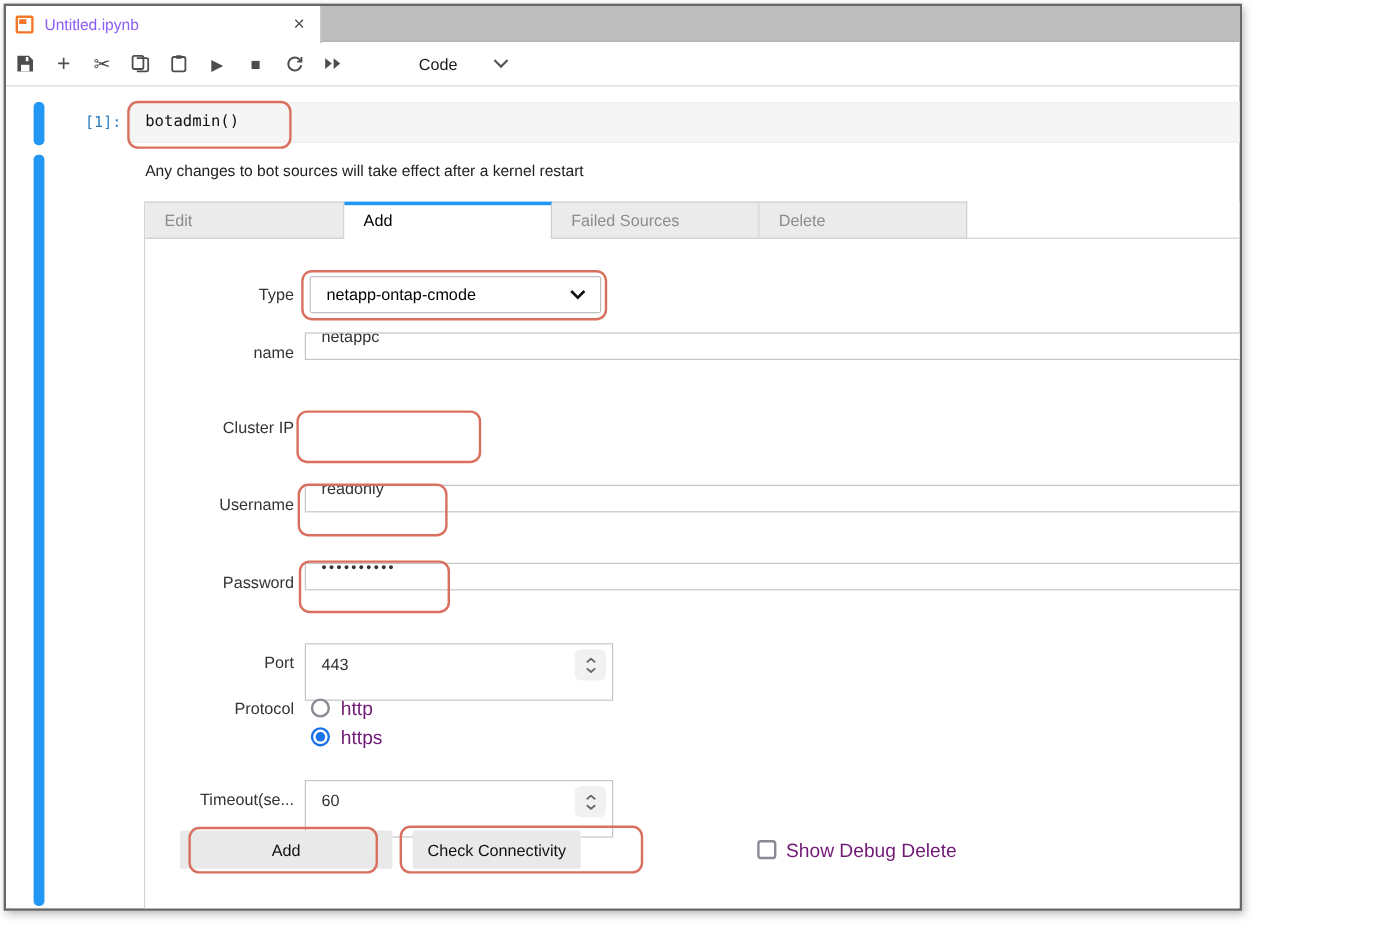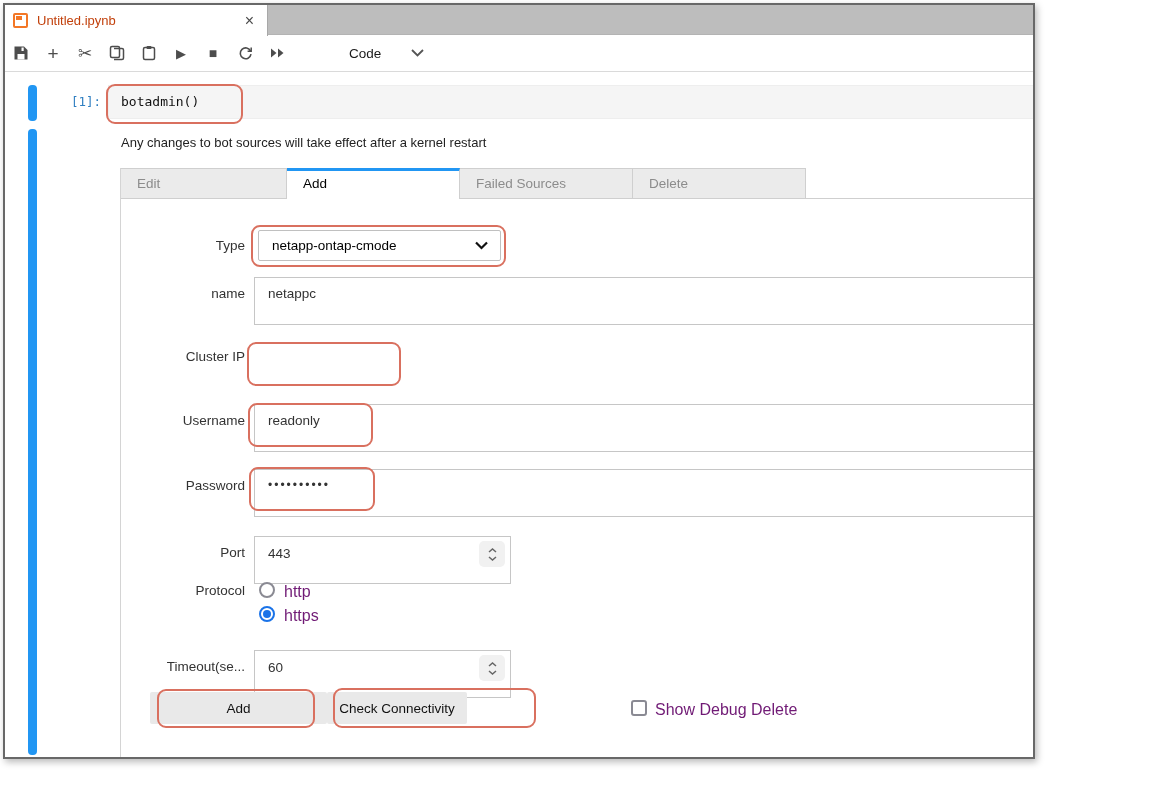--- a/index.html
+++ b/index.html
@@ -8,21 +8,21 @@
   .window{position:absolute;left:3px;top:3px;width:1032px;height:756px;background:#fff;
     border:2px solid #686868;box-shadow:2px 3px 7px rgba(0,0,0,.28);overflow:hidden;}
   .abs{position:absolute;}
 
   
   .tabbar{left:0;top:0;width:100%;height:30px;background:#bdbdbd;border-bottom:1px solid #b3b3b3;}
   .doc-tab{left:0;top:0;width:263px;height:31px;background:#fff;display:flex;align-items:center;
     border-right:1px solid #a8a8a8;z-index:2;}
   .nb-icon{width:15px;height:15px;border:2px solid #f37726;border-radius:2px;margin:0 9px 0 8px;position:relative;background:#fff;}
   .nb-icon span{position:absolute;left:1px;top:1px;width:6px;height:4px;background:#f37726;}
-  .doc-title{font-size:13px;color:#c2410c;}
+  .doc-title{font-size:13px;color:#8b5cf6;}
   .tab-close{margin-left:auto;margin-right:13px;font-size:16px;color:#4a4a4a;line-height:1;cursor:default;}
 
   
   .toolbar{left:0;top:30px;width:100%;height:37px;background:#fff;border-bottom:1px solid #dadada;
     display:flex;align-items:center;}
   .tbtn{width:32px;height:28px;display:flex;align-items:center;justify-content:center;color:#4d4d4d;}
   .glyph{font-size:15px;color:#4d4d4d;line-height:1;}
   .code-select{margin-left:56px;display:flex;align-items:center;font-size:13.5px;color:#1a1a1a;}
   .code-select svg{margin-left:30px;}
 
@@ -40,21 +40,21 @@
   
   .panel{left:115px;top:163px;width:913px;height:589px;border-left:1px solid #d4d4d4;background:#fff;}
   .tabsrow{position:absolute;left:0;top:0;width:100%;height:31px;display:flex;}
   .wtab{width:173px;height:31px;font-size:13.5px;padding-left:16px;line-height:29px;
     background:#ebebeb;color:#8c8c8c;border:1px solid #cfcfcf;border-left:none;}
   .wtab.first{width:166px;border-left:1px solid #cfcfcf;border-left:none;}
   .wtab.active{background:#fff;color:#000;border-bottom:none;border-top:3px solid #2196f3;line-height:26px;}
   .tabfill{flex:1;border-bottom:1px solid #cfcfcf;}
 
   .flabel{position:absolute;left:0;width:124px;text-align:right;font-size:13.5px;color:#333;white-space:nowrap;}
-  .tinput{position:absolute;height:48px;border:1px solid #c6c6c6;background:#fff;font-size:13.5px;color:#333;
+  .tinput{position:absolute;height:23px;border:1px solid #c6c6c6;background:#fff;font-size:13.5px;color:#333;
     padding:0 0 16px 13px;font-family:"Liberation Sans",sans-serif;outline:none;}
   .numwrap{position:absolute;left:133px;width:257px;height:48px;border:1px solid #c6c6c6;background:#fff;}
   .numwrap input{border:none;outline:none;width:200px;height:32px;padding-left:13px;font-size:13.5px;color:#333;
     font-family:"Liberation Sans",sans-serif;background:transparent;}
   .spinner{position:absolute;right:5px;top:4px;width:26px;height:26px;background:#f1f1f1;border-radius:5px;
     display:flex;flex-direction:column;align-items:center;justify-content:center;gap:3px;}
   .selectbox{position:absolute;left:137px;top:62px;width:243px;height:31px;border:1px solid #c0c0c0;border-radius:2px;
     background:#fff;display:flex;align-items:center;font-size:13.5px;color:#000;}
   .selectbox .val{margin-left:13px;}
   .selectbox svg{margin-left:auto;margin-right:12px;}
@@ -202,20 +202,20 @@
             <polyline points="1,4 4.5,1 8,4"></polyline>
           </svg>
         <svg width="9" height="5" viewBox="0 0 9 5" fill="none" stroke="#666" stroke-width="1.5">
             <polyline points="1,1 4.5,4 8,1"></polyline>
           </svg>
       </div>
     </div>
 
     <button class="gbtn" style="left:29px;top:524px;width:177px;">Add</button>
     <div class="ann" style="left:36px;top:521px;width:158px;height:39px;"></div>
-    <button class="gbtn" style="left:206px;top:524px;width:140px;">Check Connectivity</button>
+    <button class="gbtn" style="left:223px;top:524px;width:140px;">Check Connectivity</button>
     <div class="ann" style="left:212px;top:520px;width:203px;height:40px;"></div>
 
     <div class="chk" style="left:510px;top:532px;"></div>
     <div class="rlabel" style="left:534px;top:533px;">Show Debug Delete</div>
   </div>
 
 </div>
 
 </body></html>

